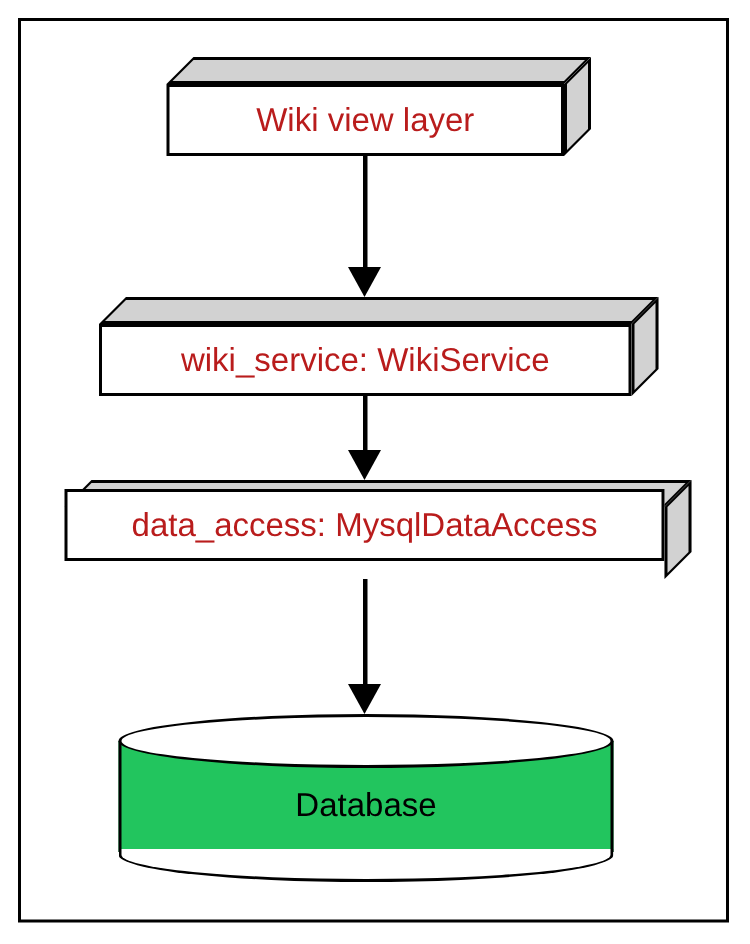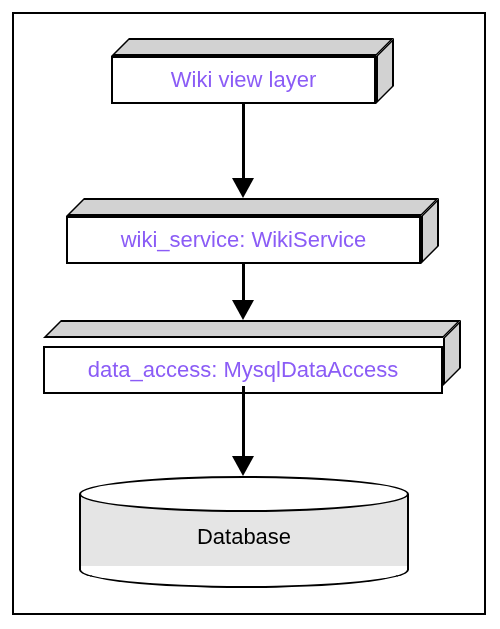--- a/index.html
+++ b/index.html
@@ -40,42 +40,42 @@
   }
   .box3d .front {
     position: absolute;
     background: #ffffff;
     border: 2px solid #000;
     box-sizing: border-box;
     display: flex;
     align-items: center;
     justify-content: center;
     font-size: 22px;
-    color: #8b5cf6;
+    color: #b91c1c;
     white-space: nowrap;
   }
   .arrow-line {
     position: absolute;
     background: #000;
     width: 3px;
   }
   .arrow-head {
     position: absolute;
     width: 0;
     height: 0;
     border-left: 11px solid transparent;
     border-right: 11px solid transparent;
     border-top: 20px solid #000;
   }
   .cylinder {
     position: absolute;
   }
   .cyl-body {
     position: absolute;
-    background: #e5e5e5;
+    background: #22c55e;
     border-left: 2px solid #000;
     border-right: 2px solid #000;
     box-sizing: border-box;
     display: flex;
     align-items: center;
     justify-content: center;
     font-size: 22px;
     color: #000;
   }
   .cyl-ellipse {
@@ -117,21 +117,21 @@
       <span>wiki_service: WikiService</span>
     </div>
   </div>
 
   <div class="arrow-line" style="left:228px; top:250px; height:38px;"></div>
   <div class="arrow-head" style="left:218px; top:286px;"></div>
 
   <div class="box3d" style="left:29px; top:306px;">
     <div class="top" style="left:0; top:0; width:400px; height:18px;"></div>
     <div class="side" style="left:400px; top:18px; width:18px; height:48px;"></div>
-    <div class="front" style="left:0; top:26px; width:400px; height:48px;">
+    <div class="front" style="left:0; top:6px; width:400px; height:48px;">
       <span>data_access: MysqlDataAccess</span>
     </div>
   </div>
 
   <div class="arrow-line" style="left:228px; top:372px; height:72px;"></div>
   <div class="arrow-head" style="left:218px; top:442px;"></div>
 
   <div class="cylinder" style="left:65px; top:462px; width:330px; height:110px;">
     <div class="cyl-body" style="left:0; top:18px; width:330px; height:74px;">
       <span style="position:relative; top:6px;">Database</span>

